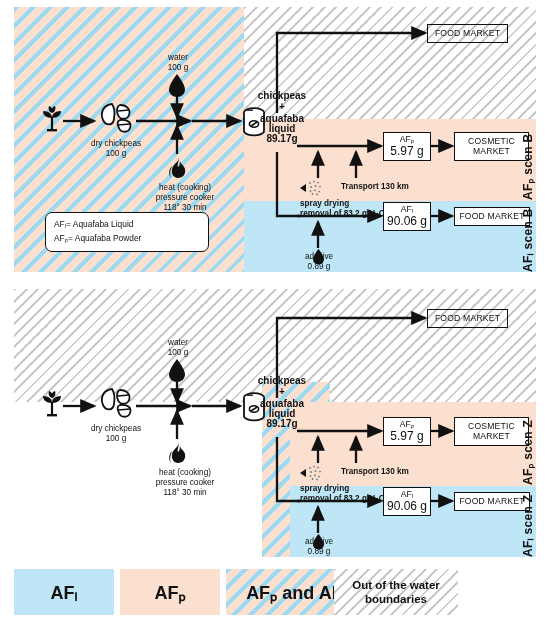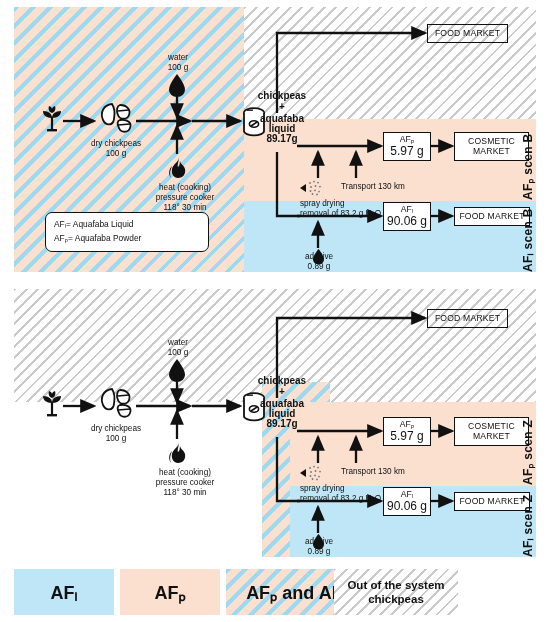--- a/index.html
+++ b/index.html
@@ -36,21 +36,21 @@
       font-size:8.6px;color:#111;text-align:center;box-sizing:border-box;}
   .bx.white{background:#fff;}
   .bx.clear{background:transparent;}
   .bx .l2{font-size:12px;}
   .bx.market{font-size:8.6px;letter-spacing:.2px;}
 
   
   .tx{position:absolute;font-size:8.2px;color:#111;line-height:1.18;text-align:center;
       white-space:nowrap;}
   .tx.bold{font-weight:bold;font-size:10px;}
-  .tx.left{text-align:right;}
+  .tx.left{text-align:right;font-weight:bold;}
 
   
   .vlab{position:absolute;font-weight:bold;font-size:12px;color:#111;
         writing-mode:vertical-rl;transform:rotate(180deg);
         letter-spacing:.3px;white-space:nowrap;}
 
   
   .legend-card{position:absolute;background:#fff;border:1.6px solid #111;border-radius:7px;
       padding:5px 8px;font-size:8.4px;line-height:1.65;color:#111;}
 
@@ -363,15 +363,15 @@
   <div class="sw fill-blue" style="left:14px;width:100px;">
     <span>AFₗ</span>
   </div>
   <div class="sw fill-peach" style="left:120px;width:100px;">
     <span>AFₚ</span>
   </div>
   <div class="sw fill-striped" style="left:226px;width:104px;">
     <span>AFₚ and AFₚ</span>
   </div>
   <div class="sw fill-hatch txtonly" style="left:334px;width:124px;">
-    <span>Out of the system chickpeas</span>
+    <span>Out of the water boundaries</span>
   </div>
 </div>
 
 </body></html>

